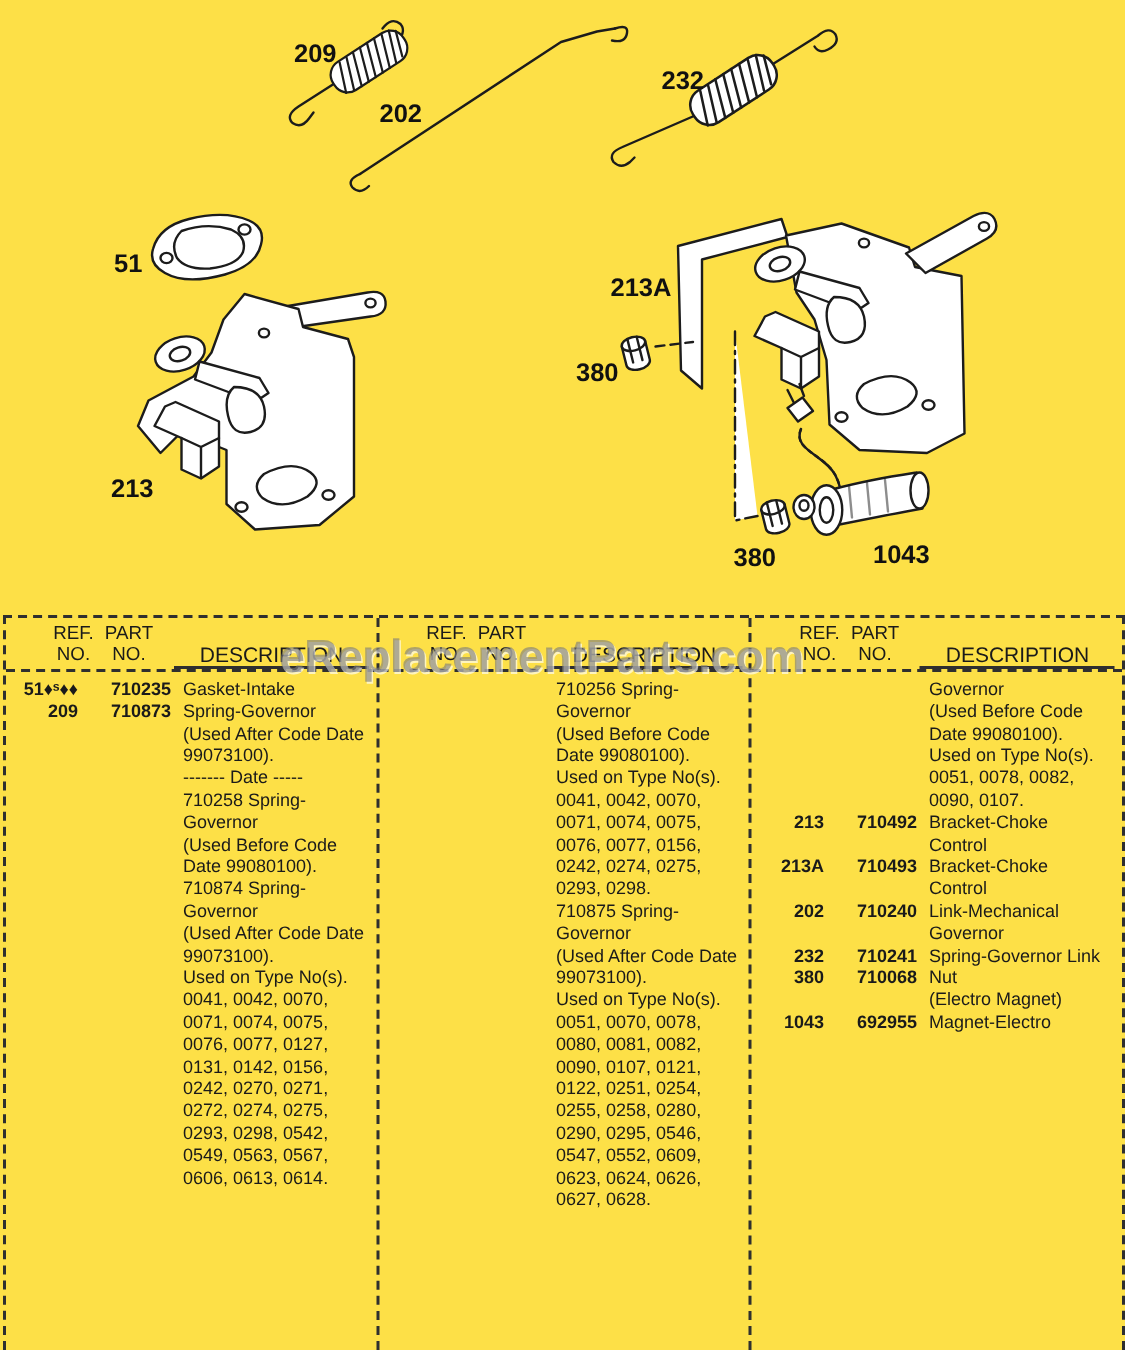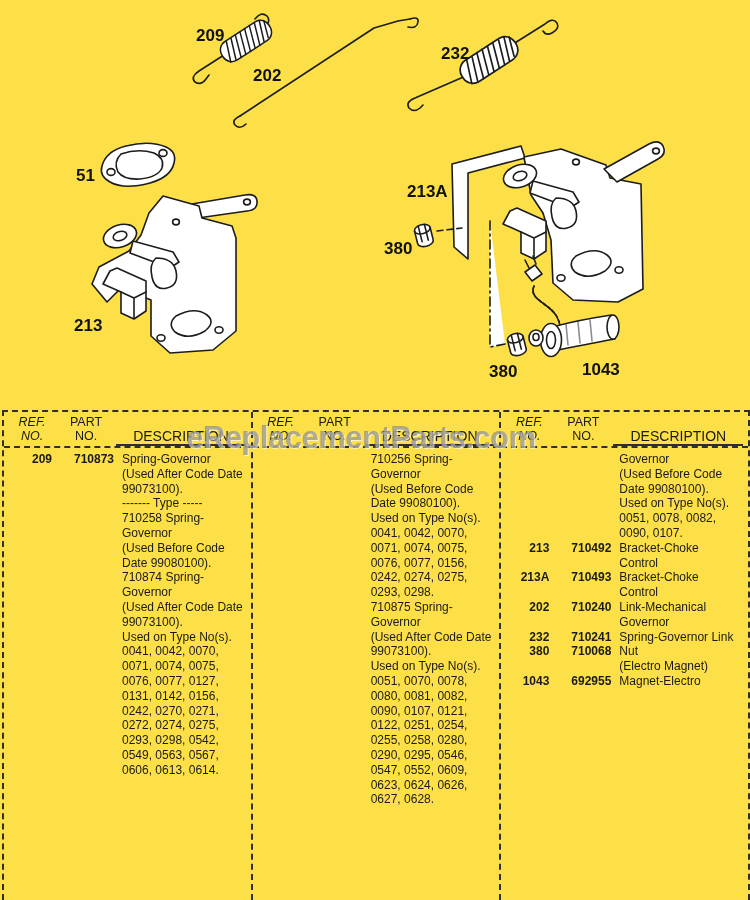--- a/index.html
+++ b/index.html
@@ -21,21 +21,21 @@
         color:rgba(125,125,125,0.62);text-shadow:1px 1px 0 rgba(255,255,255,0.65);
         pointer-events:none;}
 
   
   .table-wrap{position:absolute;left:2px;top:410px;width:744px;bottom:0;display:flex;
         border:2px dashed #2f2f2f;border-bottom:none;background:transparent;}
   .panel{flex:1 1 0;min-width:0;}
   .panel + .panel{border-left:2px dashed #2f2f2f;}
   .phead{position:relative;height:34px;border-bottom:2px dashed #2f2f2f;}
   .hcol{position:absolute;top:3px;text-align:center;font-size:12.5px;line-height:14px;}
-  .hcol-ref{left:4px;width:48px;font-style:italic;}
+  .hcol-ref{left:21px;width:48px;}
   .hcol-part{left:56px;width:52px;}
   .hdesc{position:absolute;top:17px;left:112px;width:130px;text-align:center;
         font-size:14px;line-height:14px;border-bottom:2px solid #2f2f2f;padding-bottom:1px;}
   .panel-body{padding-top:4px;}
   .row{display:flex;height:14.8px;line-height:14.8px;font-size:12px;white-space:pre;}
   .c-ref{flex:0 0 48px;text-align:right;font-weight:bold;}
   .c-part{flex:0 0 60px;margin-left:2px;text-align:right;font-weight:bold;}
   .c-desc{margin-left:8px;font-weight:normal;overflow:visible;}
   .c-desc .b{font-weight:normal;}
 </style>
@@ -151,24 +151,25 @@
           <div>REF.</div>
           <div>NO.</div>
         </div>
         <div class="hcol hcol-part">
           <div>PART</div>
           <div>NO.</div>
         </div>
         <div class="hdesc">DESCRIPTION</div>
       </div>
       <div class="panel-body">
+          <div class="row"><span class="c-ref">51♦ˢ♦♦</span><span class="c-part">710235</span><span class="c-desc"><span>Gasket-Intake</span></span></div>
           <div class="row"><span class="c-ref">209</span><span class="c-part">710873</span><span class="c-desc"><span>Spring-Governor</span></span></div>
           <div class="row"><span class="c-ref"></span><span class="c-part"></span><span class="c-desc"><span>(Used After Code Date</span></span></div>
           <div class="row"><span class="c-ref"></span><span class="c-part"></span><span class="c-desc"><span>99073100).</span></span></div>
-          <div class="row"><span class="c-ref"></span><span class="c-part"></span><span class="c-desc"><span>------- </span><span class="b">Type</span><span> -----</span></span></div>
+          <div class="row"><span class="c-ref"></span><span class="c-part"></span><span class="c-desc"><span>------- </span><span class="b">Date</span><span> -----</span></span></div>
           <div class="row"><span class="c-ref"></span><span class="c-part"></span><span class="c-desc"><span class="b">710258</span><span> Spring-</span></span></div>
           <div class="row"><span class="c-ref"></span><span class="c-part"></span><span class="c-desc"><span>Governor</span></span></div>
           <div class="row"><span class="c-ref"></span><span class="c-part"></span><span class="c-desc"><span>(Used Before Code</span></span></div>
           <div class="row"><span class="c-ref"></span><span class="c-part"></span><span class="c-desc"><span>Date 99080100).</span></span></div>
           <div class="row"><span class="c-ref"></span><span class="c-part"></span><span class="c-desc"><span class="b">710874</span><span> Spring-</span></span></div>
           <div class="row"><span class="c-ref"></span><span class="c-part"></span><span class="c-desc"><span>Governor</span></span></div>
           <div class="row"><span class="c-ref"></span><span class="c-part"></span><span class="c-desc"><span>(Used After Code Date</span></span></div>
           <div class="row"><span class="c-ref"></span><span class="c-part"></span><span class="c-desc"><span>99073100).</span></span></div>
           <div class="row"><span class="c-ref"></span><span class="c-part"></span><span class="c-desc"><span>Used on Type No(s).</span></span></div>
           <div class="row"><span class="c-ref"></span><span class="c-part"></span><span class="c-desc"><span>0041, 0042, 0070,</span></span></div>

